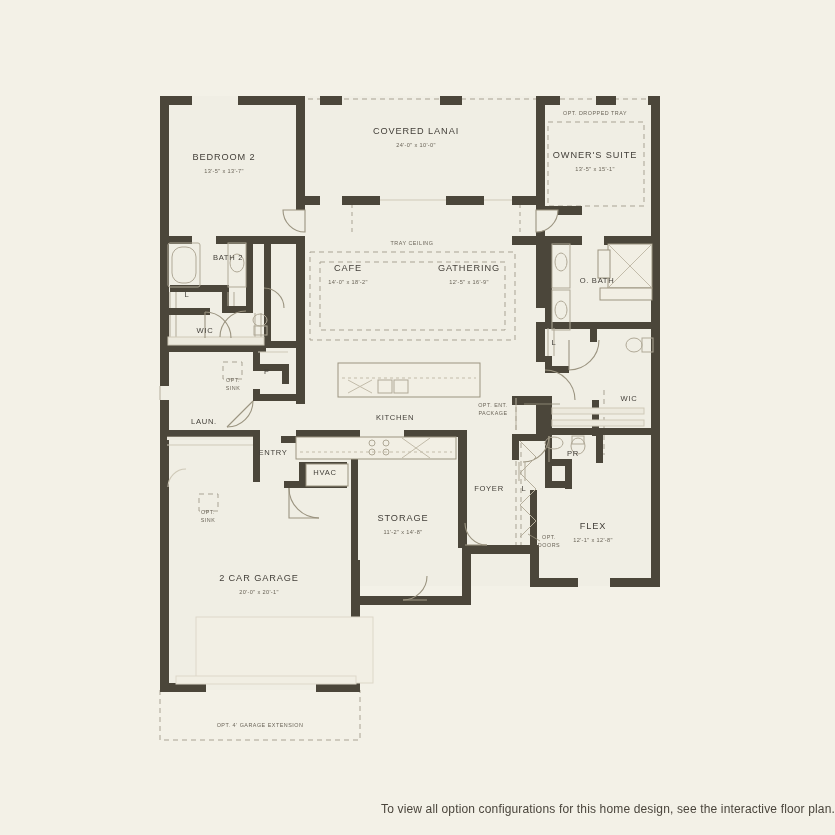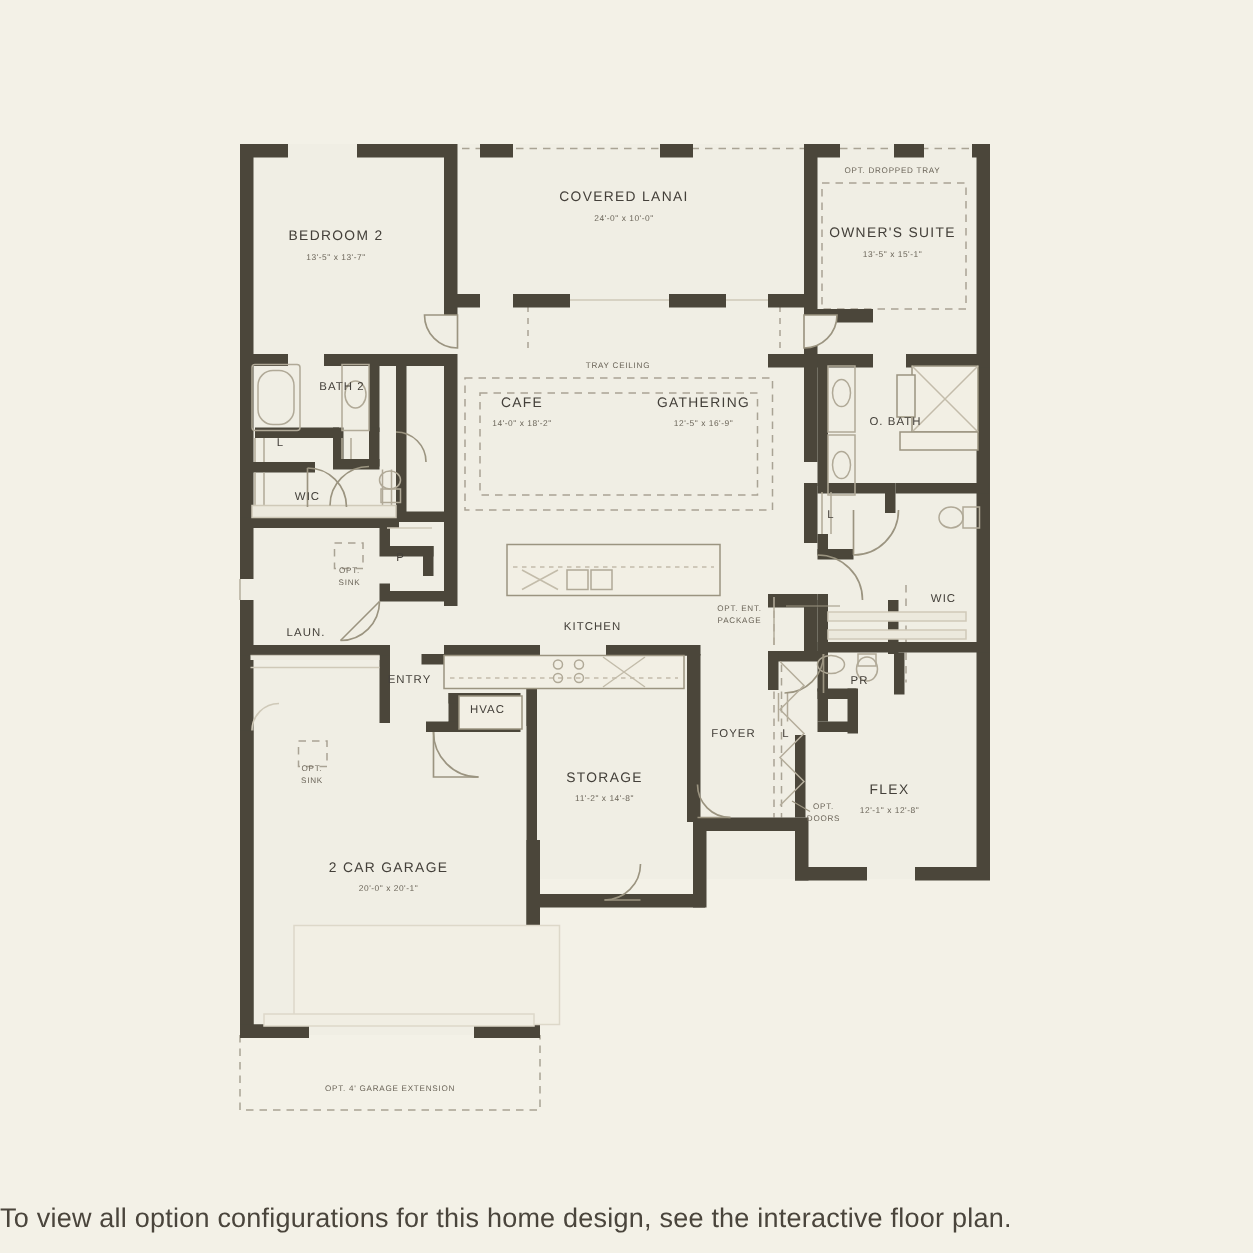--- a/index.html
+++ b/index.html
@@ -10,21 +10,21 @@
     overflow:hidden;
   }
   #stage{position:relative;width:835px;height:835px;}
   svg{display:block;}
   .rm-name{font-size:9.2px;letter-spacing:.9px;fill:#44403a;text-anchor:middle;font-family:"Liberation Sans",sans-serif;}
   .rm-dim{font-size:5.6px;letter-spacing:.35px;fill:#6a6458;text-anchor:middle;font-family:"Liberation Sans",sans-serif;}
   .rm-small{font-size:7.6px;letter-spacing:.7px;fill:#44403a;text-anchor:middle;font-family:"Liberation Sans",sans-serif;}
   .opt-lbl{font-size:5.4px;letter-spacing:.5px;fill:#6b6559;text-anchor:middle;font-family:"Liberation Sans",sans-serif;}
   .footer-txt{
     position:absolute;left:0;right:0;top:802px;
-    text-align:left;font-size:18px;color:#4a453c;
+    text-align:right;font-size:12px;color:#4a453c;
     letter-spacing:.15px;font-family:"Liberation Sans",sans-serif;
   }
 </style>
 </head>
 <body>
 
 <div id="stage">
 
 <svg width="835" height="835" viewBox="0 0 835 835">
   <rect x="0" y="0" width="835" height="835" fill="#f3f1e7"></rect>

